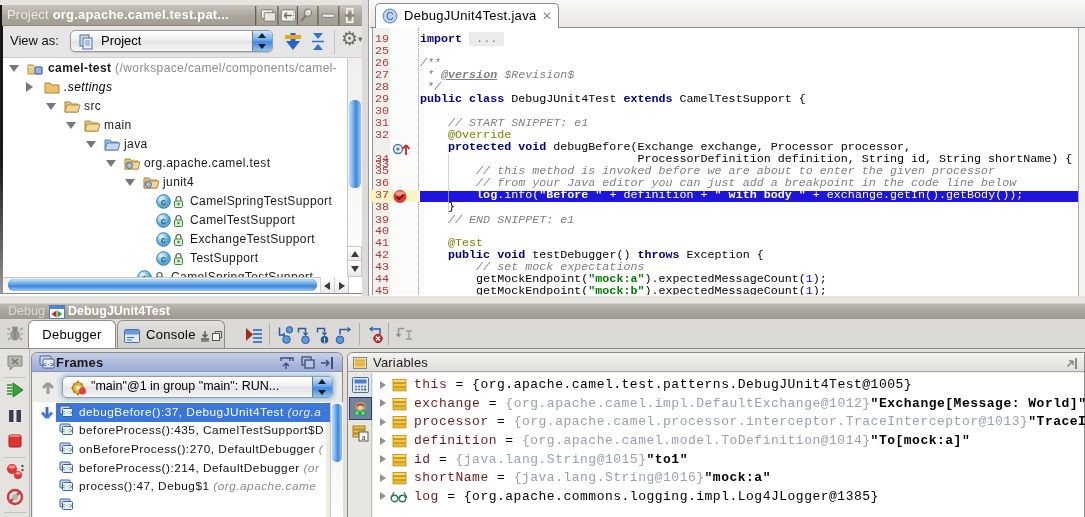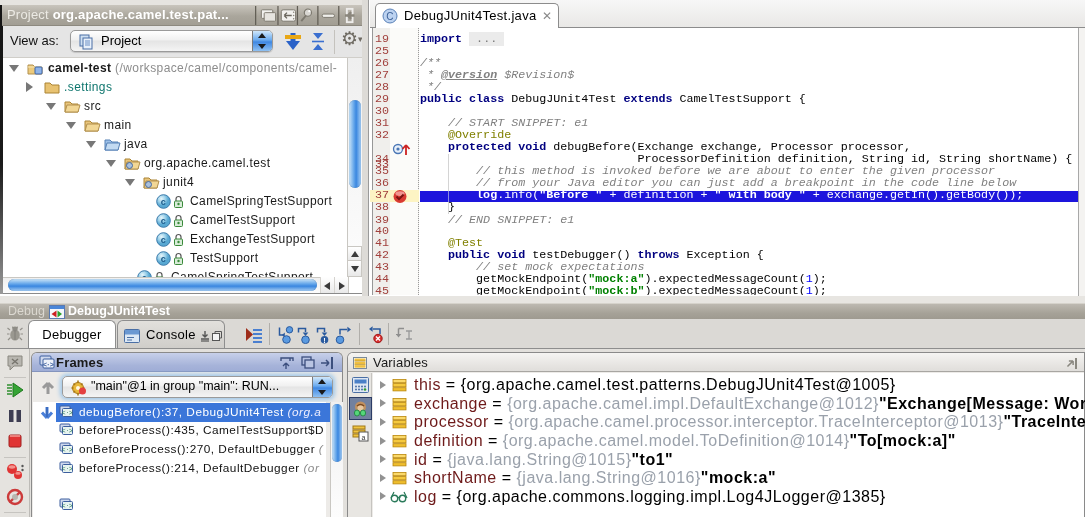--- a/index.html
+++ b/index.html
@@ -56,21 +56,21 @@
 #fr-list { position:absolute; left:1px; top:49px; width:293px; height:115px; background:#fff; }
 .frow { position:absolute; left:23px; width:274px; height:19px; line-height:19px; font-size:11.8px; letter-spacing:0.5px; color:#111; white-space:nowrap; overflow:hidden; }
 .frow i { font-style:italic; color:#8c8c8c; }
 .frow.sel { background:#3b76d9; color:#fff; }
 .frow.sel i { color:#eef; }
 
 #vars { left:347px; top:49px; width:738px; height:165px; background:#edebe8; border:1px solid #8a8a8a; border-bottom:none; border-radius:6px 0 0 0; }
 #va-head { position:absolute; left:0; top:0; width:736px; height:19px; border-radius:5px 0 0 0; background:linear-gradient(#f5f4f2,#e6e4e1 70%,#e0dedb); border-bottom:1px solid #a8a6a2; font-size:13px; letter-spacing:0.2px; line-height:19px; color:#1a1a1a; }
 #va-tool { position:absolute; left:0; top:20px; width:24px; height:144px; background:#e8e6e2; border-right:1px solid #c6c4c0; }
 #va-list { position:absolute; left:25px; top:20px; width:711px; height:144px; background:#fff; }
-.vrow { position:absolute; left:0; width:711px; height:19px; line-height:19px; font-size:16px; letter-spacing:0.5px; white-space:nowrap; }
+.vrow { position:absolute; left:0; width:711px; height:19px; line-height:19px; font-size:13px; letter-spacing:0.5px; white-space:nowrap;font-family:Liberation Mono, monospace; }
 .vname { color:#6e1a1a; }
 .vgray { color:#9aa1ab; }
 .vtri { position:absolute; left:7px; top:5.5px; width:0; height:0; border-top:4.5px solid transparent; border-bottom:4.5px solid transparent; border-left:6.5px solid #929292; }
 </style>
 </head>
 <body>
 <div id="proj" class="abs">
   <div id="proj-top" class="abs"></div>
     <div id="proj-edge" class="abs"></div>
   <div id="proj-title" class="abs">Project <b>org.apache.camel.test.pat...</b>
@@ -137,21 +137,21 @@
           <path d="M1 6 l14 0" stroke="#f7e6b5" stroke-width="1"></path>
           <rect x="8" y="6" width="7" height="7" rx="1" fill="#8fb4e8" stroke="#3c64a8"></rect>
         </svg>
         <span class="abs" style="left:45px;"><b>camel-test</b> <span class="path">(/workspace/camel/components/camel-</span></span>
       </div>
     <div class="trow" style="left:0;top:20px;">
         <span class="tarr closed" style="left:23px;"></span>
         <svg class="abs" style="left:41px;top:2px;" width="17" height="15" viewBox="0 0 17 15">
           <path d="M1 3 l0 10 l14 0 l0 -8 l-7 0 l-2 -2 z" fill="#e8c271" stroke="#ab8434"></path>
         </svg>
-        <span class="abs" style="left:61px;color:#0f766e;">.settings</span>
+        <span class="abs" style="left:61px;color:#000000;font-style:italic;">.settings</span>
       </div>
     <div class="trow" style="left:0;top:39px;">
         <span class="tarr open" style="left:43px;"></span>
         <svg class="abs" style="left:61px;top:2px;" width="18" height="15" viewBox="0 0 18 15">
           <path d="M1 3 l0 10 l13 0 l0 -8 l-6 0 l-2 -2 z" fill="#e9c57c" stroke="#ab8434"></path>
           <path d="M3 6 l13 0 l-2 7 l-13 0 z" fill="#f2d795" stroke="#b2904e"></path>
         </svg>
         <span class="abs" style="left:81px;">src</span>
       </div>
     <div class="trow" style="left:0;top:58px;">
@@ -556,20 +556,25 @@
       <div class="frow" style="top:37.9px;"><svg class="abs fric" style="left:3px;top:2px;" width="17" height="15" viewBox="0 0 17 15">
             <rect x="1" y="1" width="10" height="8" rx="1" fill="#cfd9ee" stroke="#3c5e9e"></rect>
             <rect x="3.5" y="3.5" width="10" height="8" rx="1" fill="#e8f4f0" stroke="#3c5e9e"></rect>
             <text x="8.5" y="10" font-size="6.5" fill="#2a7a5a" text-anchor="middle">&lt;·&gt;</text>
           </svg><span style="padding-left:23px;">onBeforeProcess():270, DefaultDebugger <i>(</i></span></div>
       <div class="frow" style="top:56.6px;"><svg class="abs fric" style="left:3px;top:2px;" width="17" height="15" viewBox="0 0 17 15">
             <rect x="1" y="1" width="10" height="8" rx="1" fill="#cfd9ee" stroke="#3c5e9e"></rect>
             <rect x="3.5" y="3.5" width="10" height="8" rx="1" fill="#e8f4f0" stroke="#3c5e9e"></rect>
             <text x="8.5" y="10" font-size="6.5" fill="#2a7a5a" text-anchor="middle">&lt;·&gt;</text>
           </svg><span style="padding-left:23px;">beforeProcess():214, DefaultDebugger <i>(or</i></span></div>
+      <div class="frow" style="top:75.3px;"><svg class="abs fric" style="left:3px;top:2px;" width="17" height="15" viewBox="0 0 17 15">
+            <rect x="1" y="1" width="10" height="8" rx="1" fill="#cfd9ee" stroke="#3c5e9e"></rect>
+            <rect x="3.5" y="3.5" width="10" height="8" rx="1" fill="#e8f4f0" stroke="#3c5e9e"></rect>
+            <text x="8.5" y="10" font-size="6.5" fill="#2a7a5a" text-anchor="middle">&lt;·&gt;</text>
+          </svg><span style="padding-left:23px;">process():47, Debug$1 <i>(org.apache.came</i></span></div>
       <div class="frow" style="top:94px;"><svg class="abs fric" style="left:3px;top:2px;" width="17" height="15" viewBox="0 0 17 15">
             <rect x="1" y="1" width="10" height="8" rx="1" fill="#cfd9ee" stroke="#3c5e9e"></rect>
             <rect x="3.5" y="3.5" width="10" height="8" rx="1" fill="#e8f4f0" stroke="#3c5e9e"></rect>
             <text x="8.5" y="10" font-size="6.5" fill="#2a7a5a" text-anchor="middle">&lt;·&gt;</text>
           </svg></div>
       <div class="sb-track" style="left:297px;top:0;width:13px;height:115px;border-left:1px solid #c9c7c2;"></div>
       <div class="aqua-v" style="left:299px;top:2px;width:10px;height:58px;"></div>
     </div>
   </div>
   <div id="vars" class="abs">

